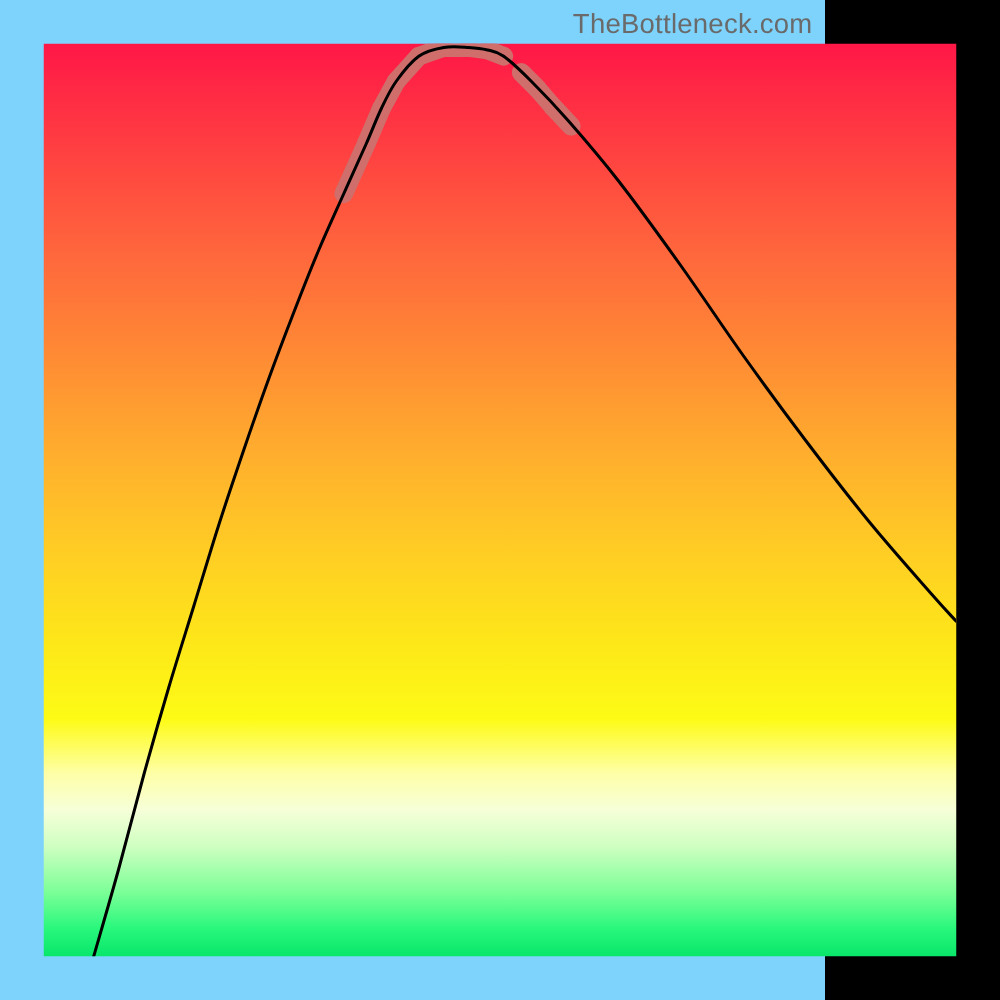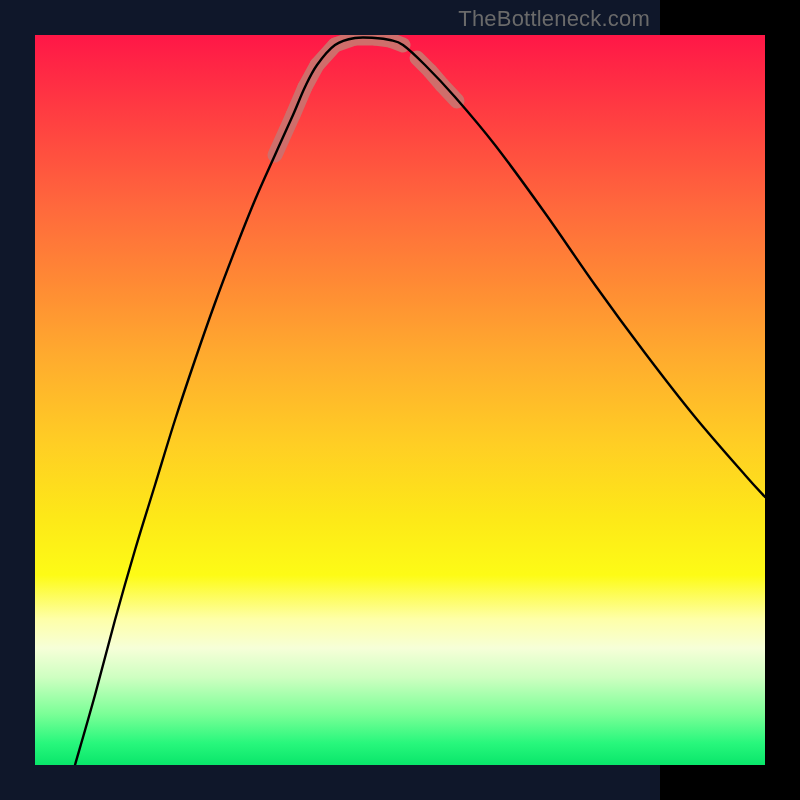--- a/index.html
+++ b/index.html
@@ -10,21 +10,21 @@
     background: #000;
     overflow: hidden;
     font-family: Arial, Helvetica, sans-serif;
   }
   .frame {
     position: absolute;
     left: 0;
     top: 0;
     width: 660px;
     height: 800px;
-    background: #0f172a;
+    background: #7dd3fc;
   }
   .plot-area {
     position: absolute;
     left: 35px;
     top: 35px;
     width: 730px;
     height: 730px;
     background: linear-gradient(to bottom,
       #ff1747 0%,
       #ff2c44 6%,

